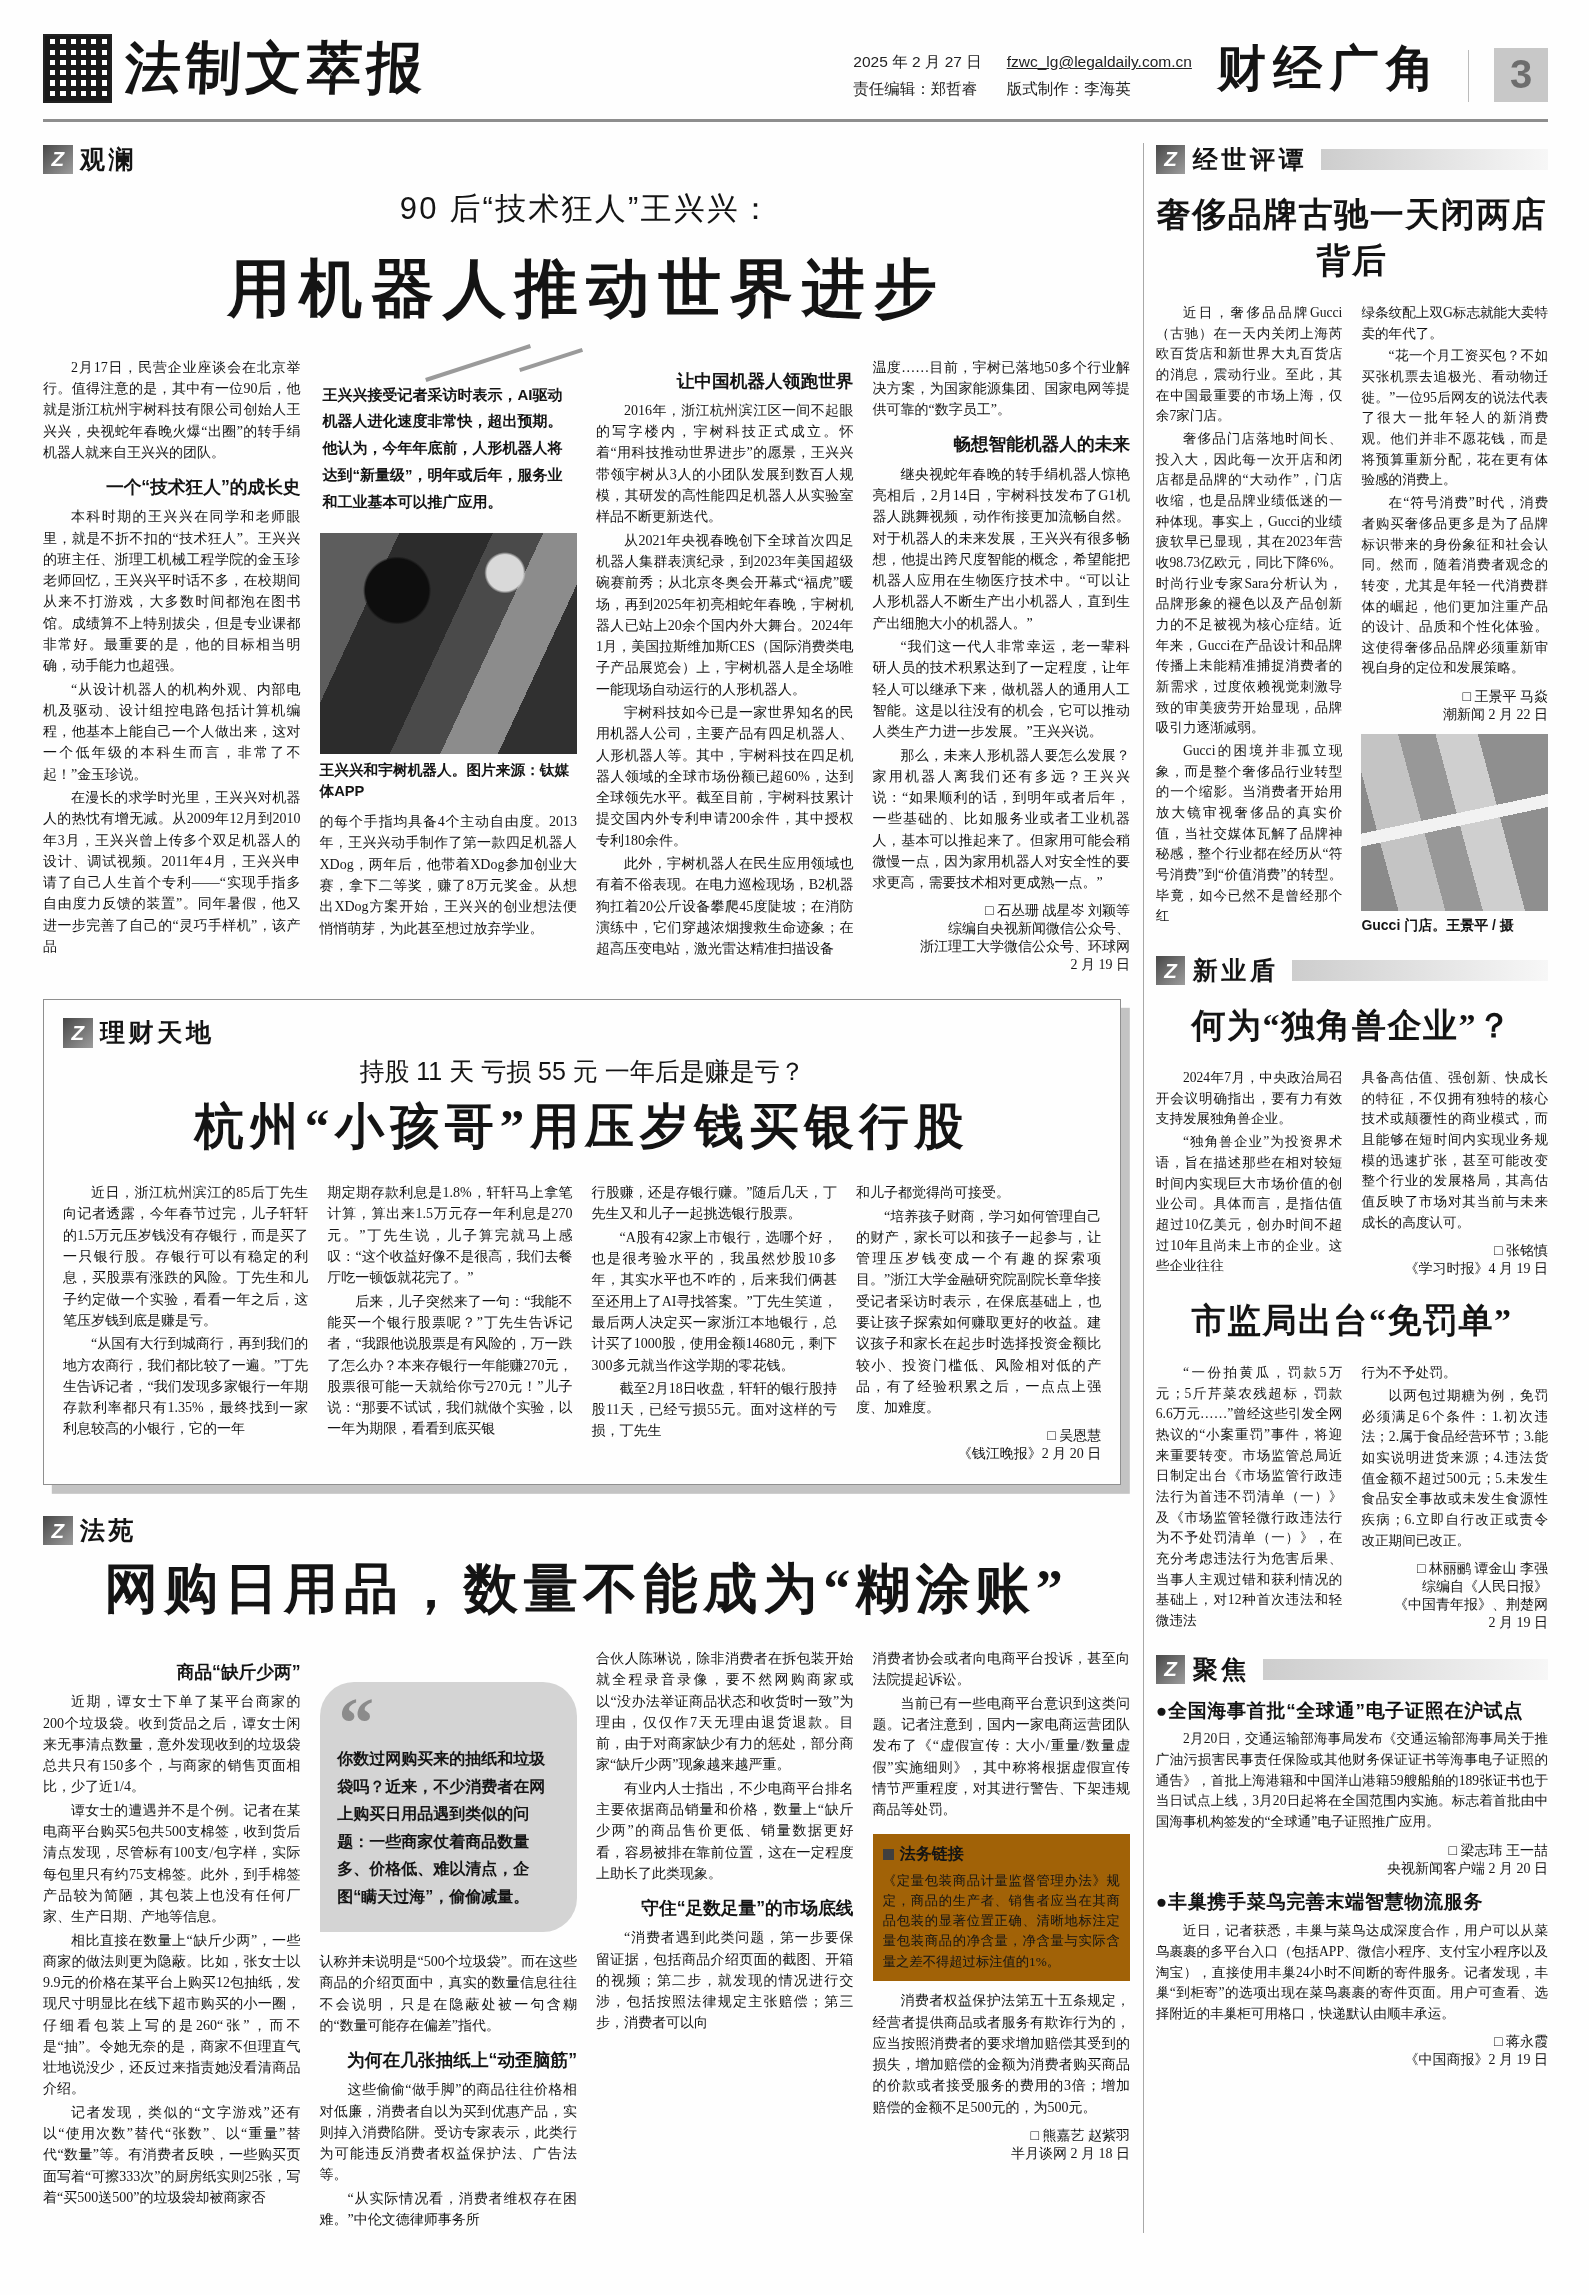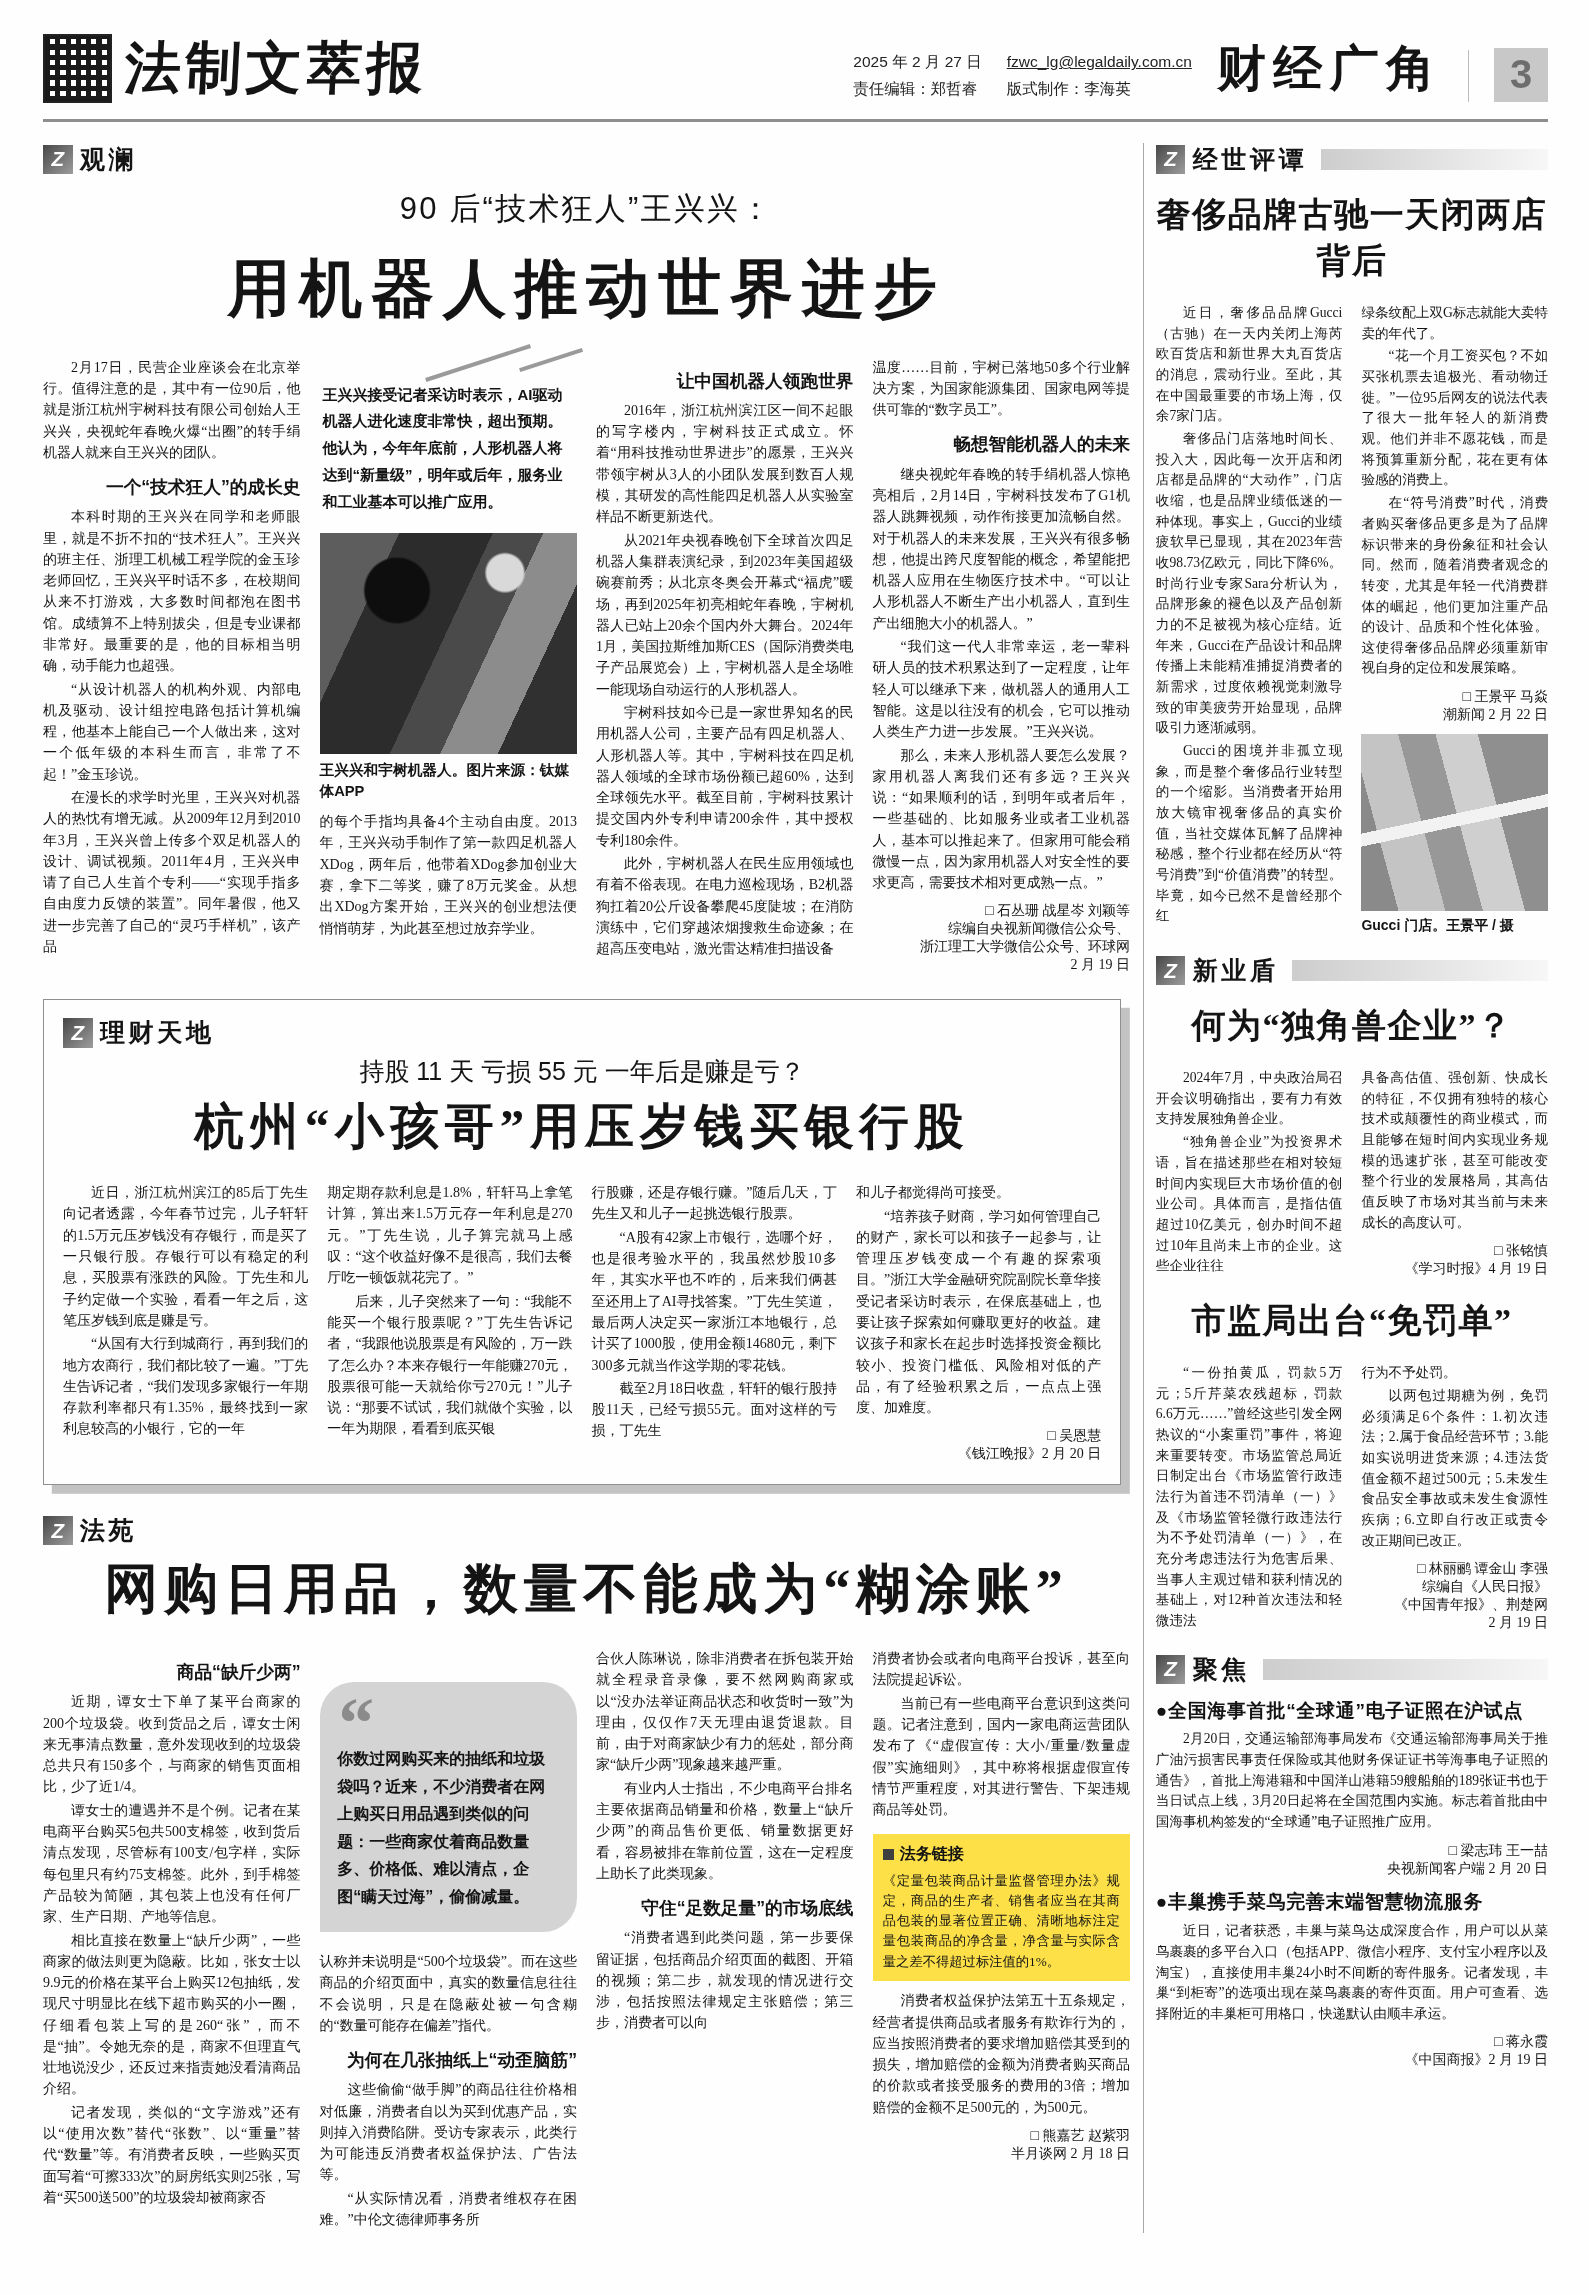--- a/index.html
+++ b/index.html
@@ -74,21 +74,21 @@
                   margin:0 0 22px;font-family:"Liberation Serif",serif;}
 
   
   .fayuan-headline{text-align:center;font-size:54px;font-weight:900;letter-spacing:5.9px;
                    margin:4.4px 0 22px;font-family:"Liberation Serif",serif;}
   .quote-box{background:#d4d4d4;border-radius:34px 34px 34px 0;padding:63px 17.7px 22px;
              position:relative;margin:34px 0 19px;
              font-family:"Liberation Sans",sans-serif;font-weight:700;font-size:16px;line-height:1.72;}
   .quote-mark{position:absolute;top:5.9px;left:19px;font-size:71px;line-height:1;color:#8b8b8b;
               font-family:"Liberation Serif",serif;}
-  .law-box{background:#fde047;padding:10.3px 10.3px 7.4px;margin:13.3px 0 8.8px;}
+  .law-box{background:#a16207;padding:10.3px 10.3px 7.4px;margin:13.3px 0 8.8px;}
   .law-title{display:flex;align-items:center;gap:5.9px;font-family:"Liberation Sans",sans-serif;
              font-weight:800;font-size:16px;margin-bottom:5.9px;}
   .law-title .sq{width:11px;height:11px;background:#3f3f3f;display:inline-block;}
   .law-box .para{font-size:13.3px;}
 
   
   .right-col .para{font-size:13.6px;}
   .side-headline{text-align:center;font-size:34px;font-weight:900;letter-spacing:1.5px;
                  margin:16px 0 19px;font-family:"Liberation Serif",serif;}
   .photo-gucci{height:177px;margin-top:10.3px;background:

